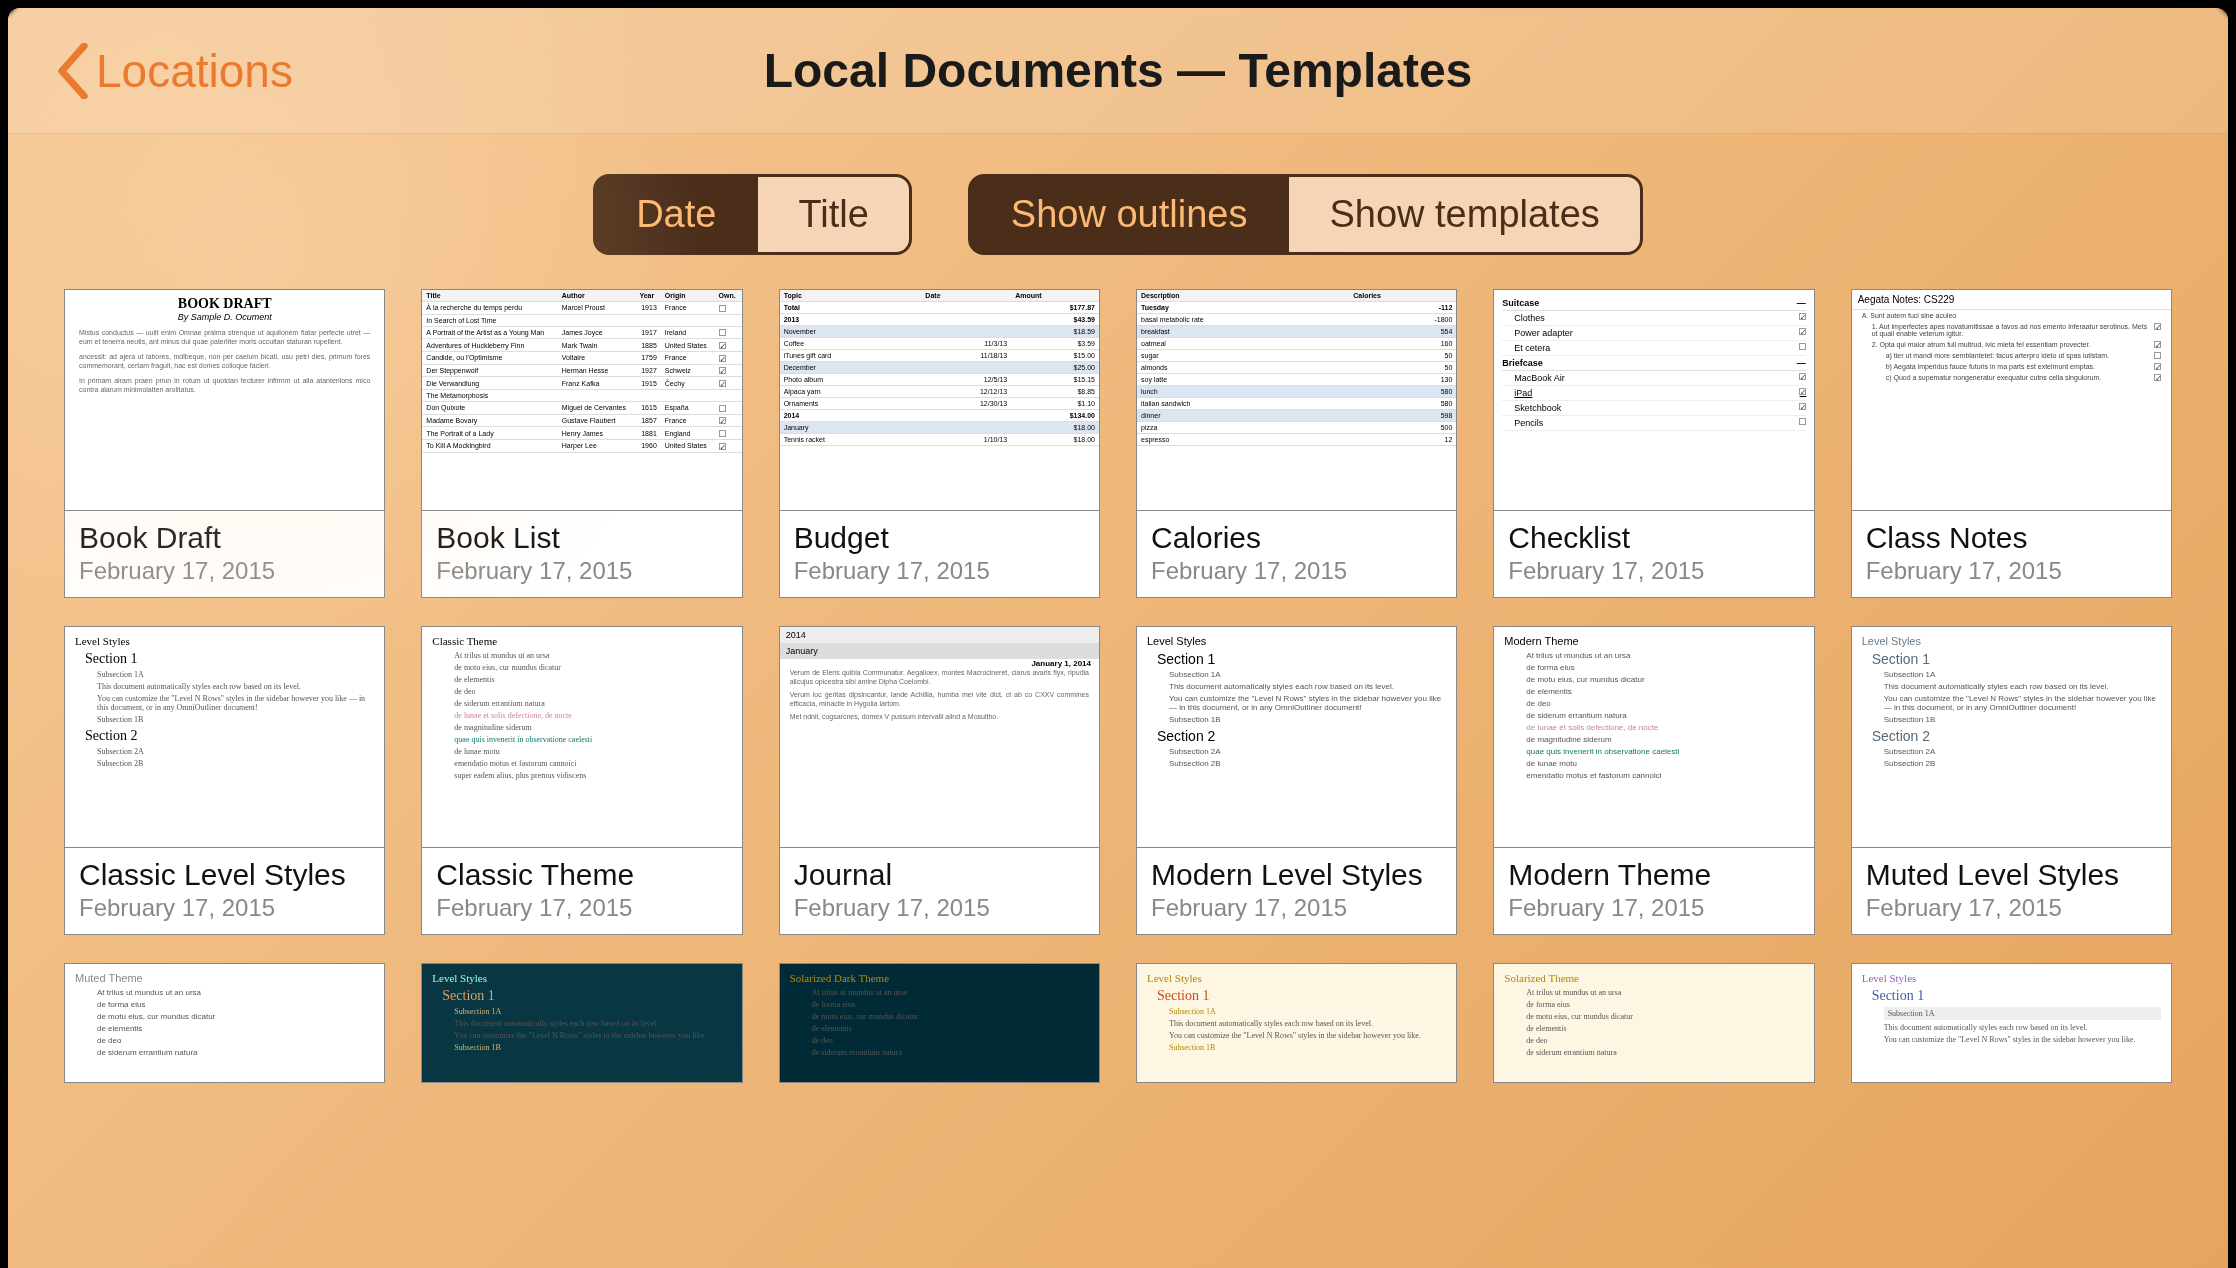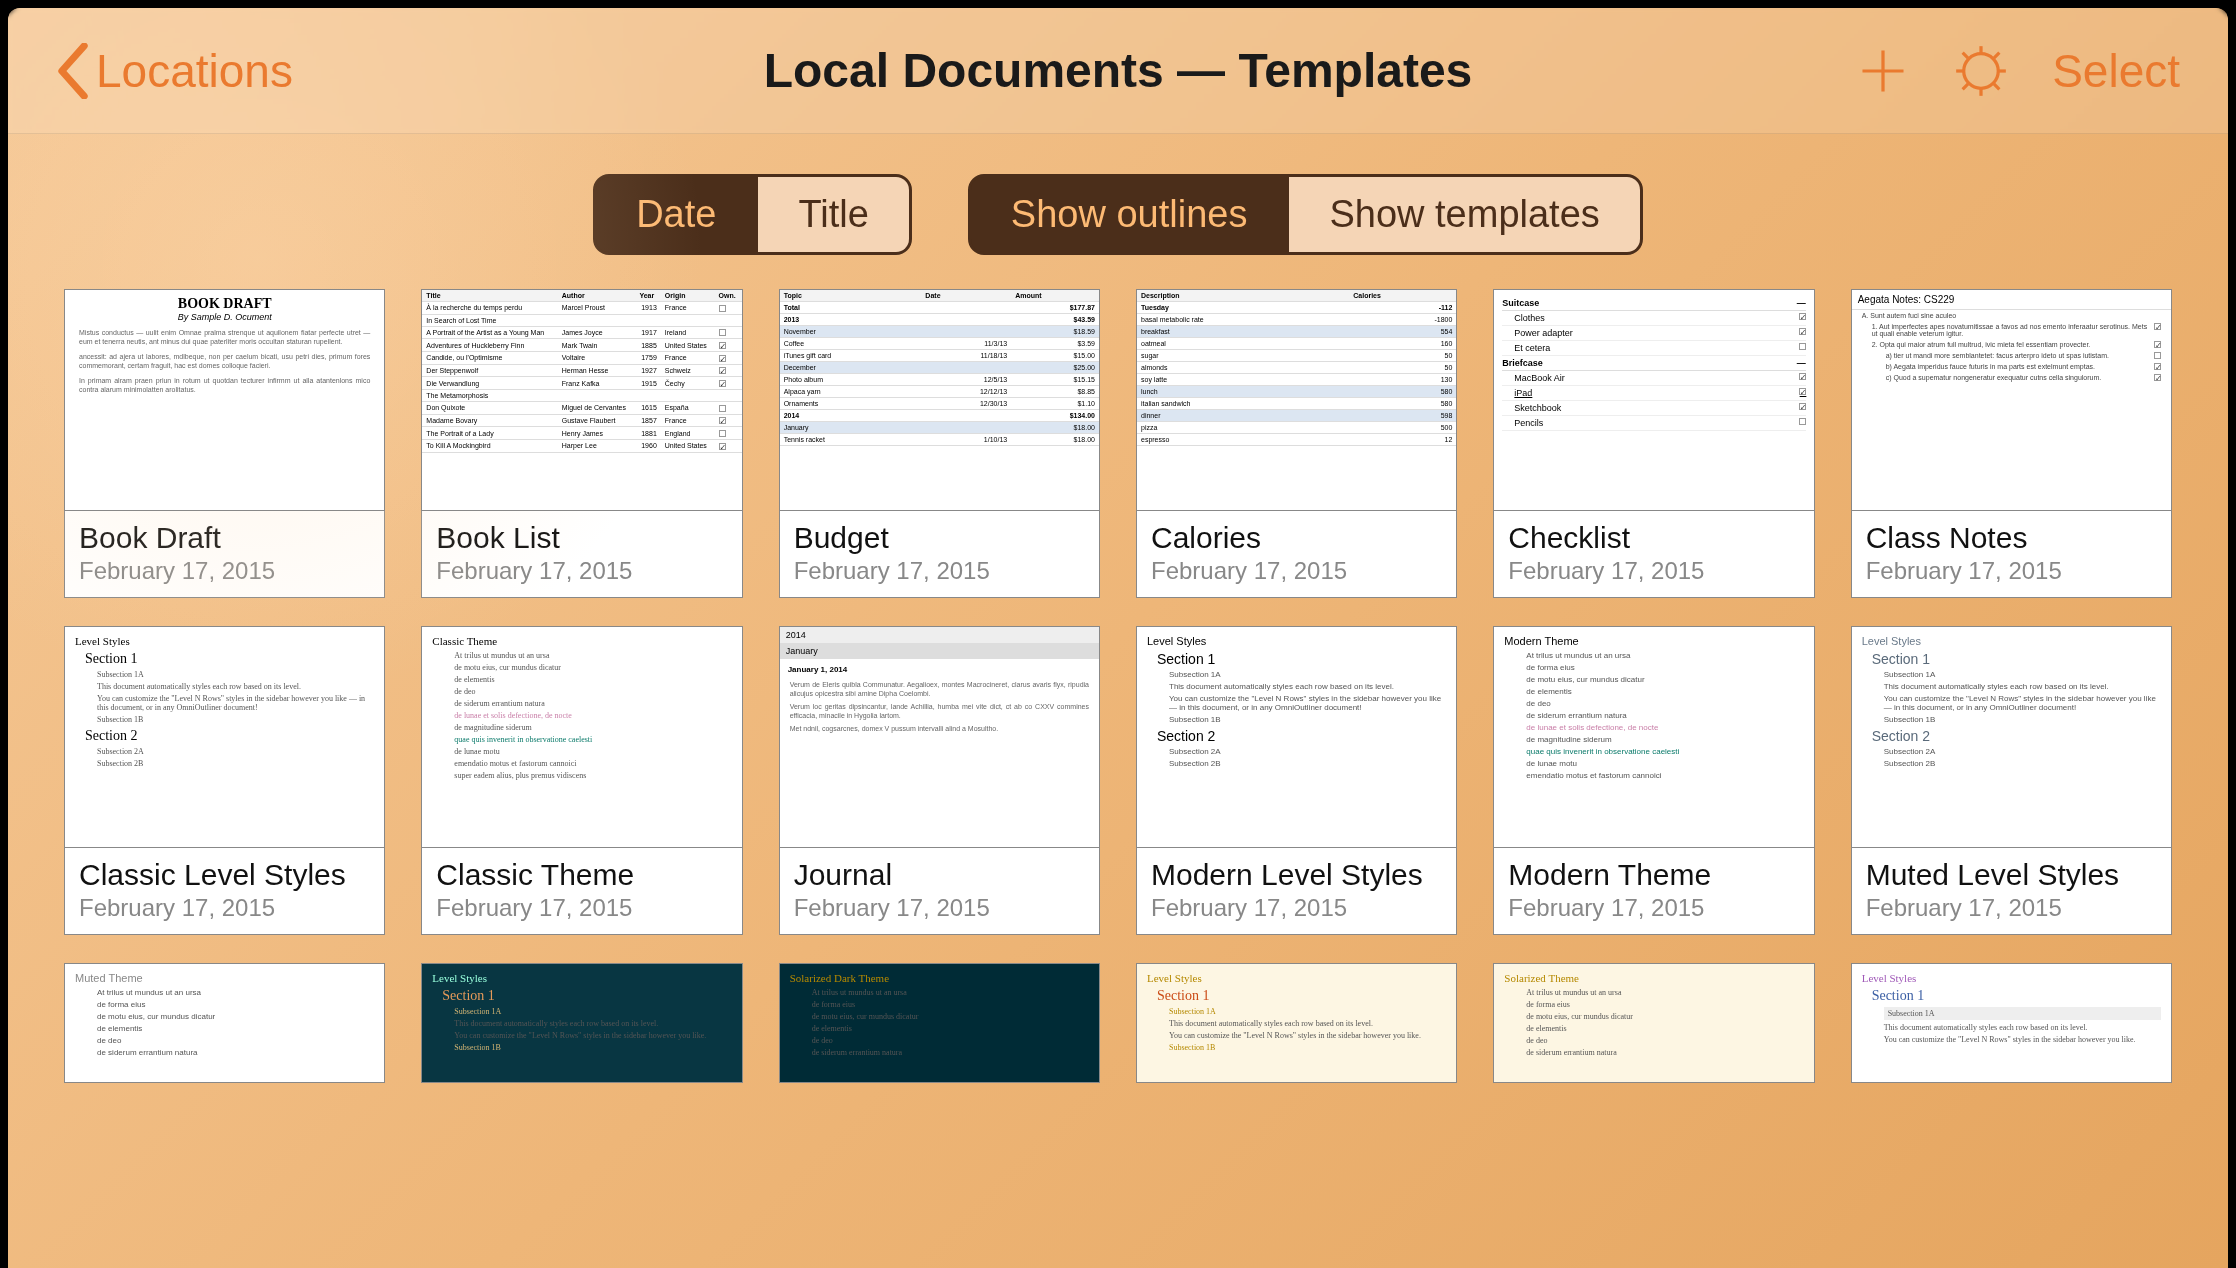--- a/index.html
+++ b/index.html
@@ -130,60 +130,36 @@
 .lvls .s1 { margin-left:10px; font-size:14px; margin-top:4px;}
 .lvls .s2 { margin-left:22px; font-size:8px; color:#555; margin-top:3px;}
 .lvls .pink { color:#c97fa8; }
 .lvls .teal { color:#0a7a6a; }
 .dark { background:#083642 !important; color:#cdd; }
 .sol-dark { background:#002b36 !important; color:#93a1a1;}
 .sol-light { background:#fdf6e3 !important; color:#657b83;}
 .notes-head { font-size:10px; padding:4px 6px; border-bottom:1px solid #ddd;}
 .notes-line { font-size:7px; padding:2px 10px; color:#444; display:flex; gap:6px;}
 .journal-hd { background:#eee; padding:3px 6px; font-size:9px;}
-.journal-bold { font-weight:bold; padding:6px 8px; font-size:8px;}
+.journal-bold { font-weight:bold; padding:0 8px; font-size:8px;text-align:right;}
 .lvls .blue { color:#3b5fa4; }
 </style>
 </head>
 <body>
 
 <div class="frame">
 
   <div class="toolbar">
     <div class="back">
       <svg viewBox="0 0 24 40">
           <polyline points="20,2 4,20 20,38" fill="none" stroke="#ea7a2f" stroke-width="5" stroke-linecap="round" stroke-linejoin="round"></polyline>
         </svg>
       <span>Locations</span>
     </div>
     <div class="title">Local Documents — Templates</div>
-    <div class="right-tools">
-      <div class="icon-btn">
-        <svg viewBox="0 0 50 50">
-            <line x1="25" y1="6" x2="25" y2="44" stroke="#ea7a2f" stroke-width="3"></line>
-            <line x1="6" y1="25" x2="44" y2="25" stroke="#ea7a2f" stroke-width="3"></line>
-          </svg>
-      </div>
-      <div class="icon-btn">
-        <svg viewBox="0 0 50 50">
-          <circle cx="25" cy="25" r="16" fill="none" stroke="#ea7a2f" stroke-width="3"></circle>
-          <g stroke="#ea7a2f" stroke-width="3">
-            <line x1="25" y1="2" x2="25" y2="9"></line>
-              <line x1="25" y1="41" x2="25" y2="48"></line>
-            <line x1="2" y1="25" x2="9" y2="25"></line>
-              <line x1="41" y1="25" x2="48" y2="25"></line>
-            <line x1="8" y1="8" x2="13" y2="13"></line>
-              <line x1="37" y1="37" x2="42" y2="42"></line>
-            <line x1="42" y1="8" x2="37" y2="13"></line>
-              <line x1="13" y1="37" x2="8" y2="42"></line>
-          </g>
-        </svg>
-      </div>
-      <div class="select-btn">Select</div>
-    </div>
   </div>
 
   <div class="segbar">
     <div class="seg">
       <button class="seg-btn">Date</button>
       <button class="seg-btn active">Title</button>
     </div>
     <div class="seg">
       <button class="seg-btn">Show outlines</button>
       <button class="seg-btn active">Show templates</button>

